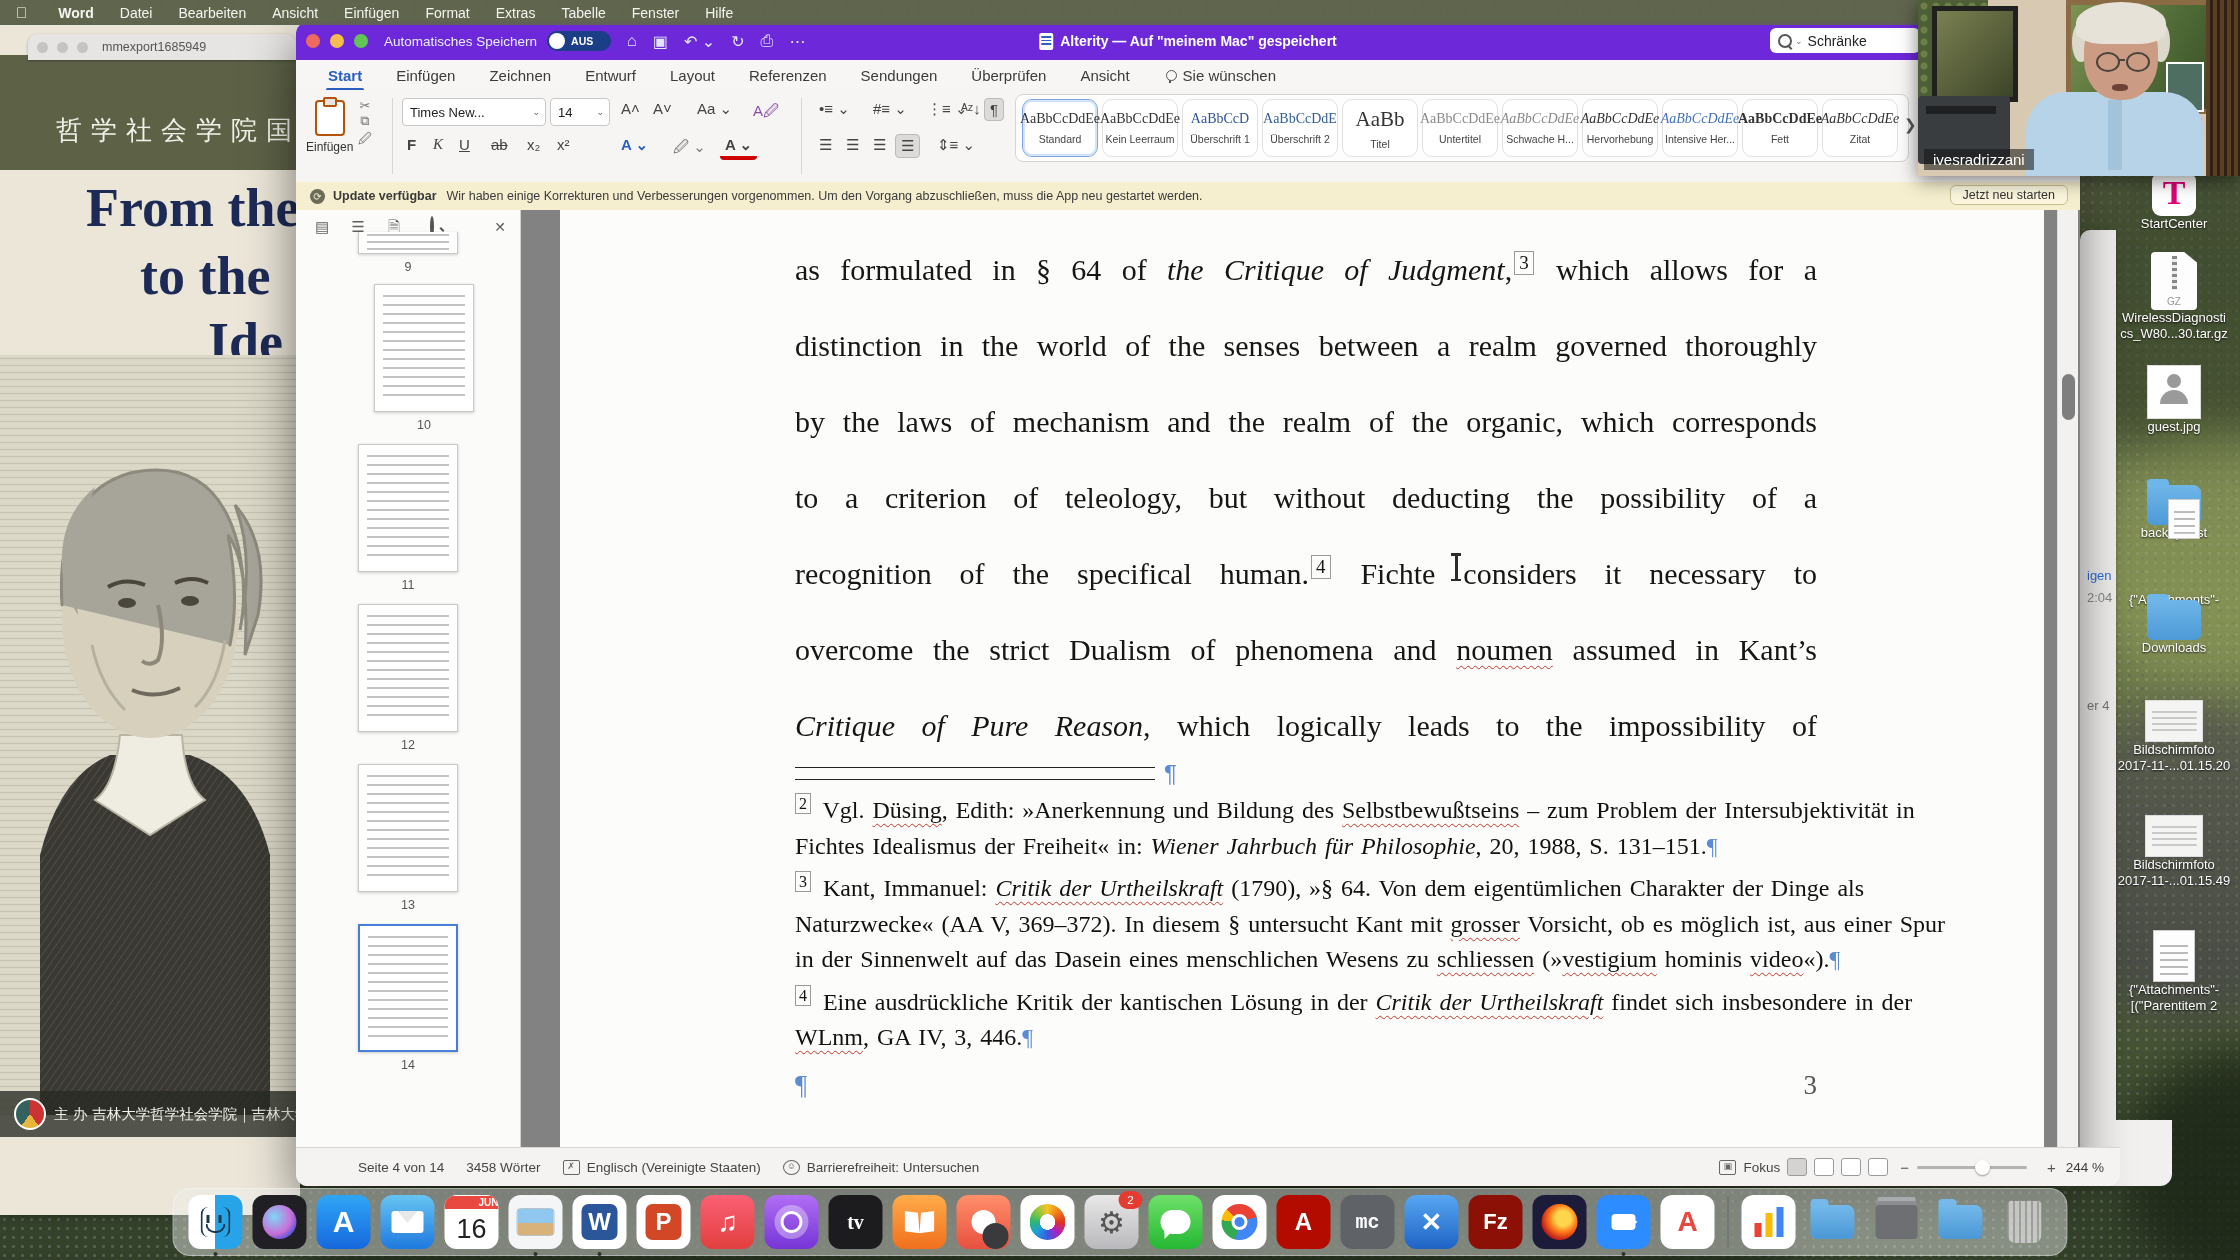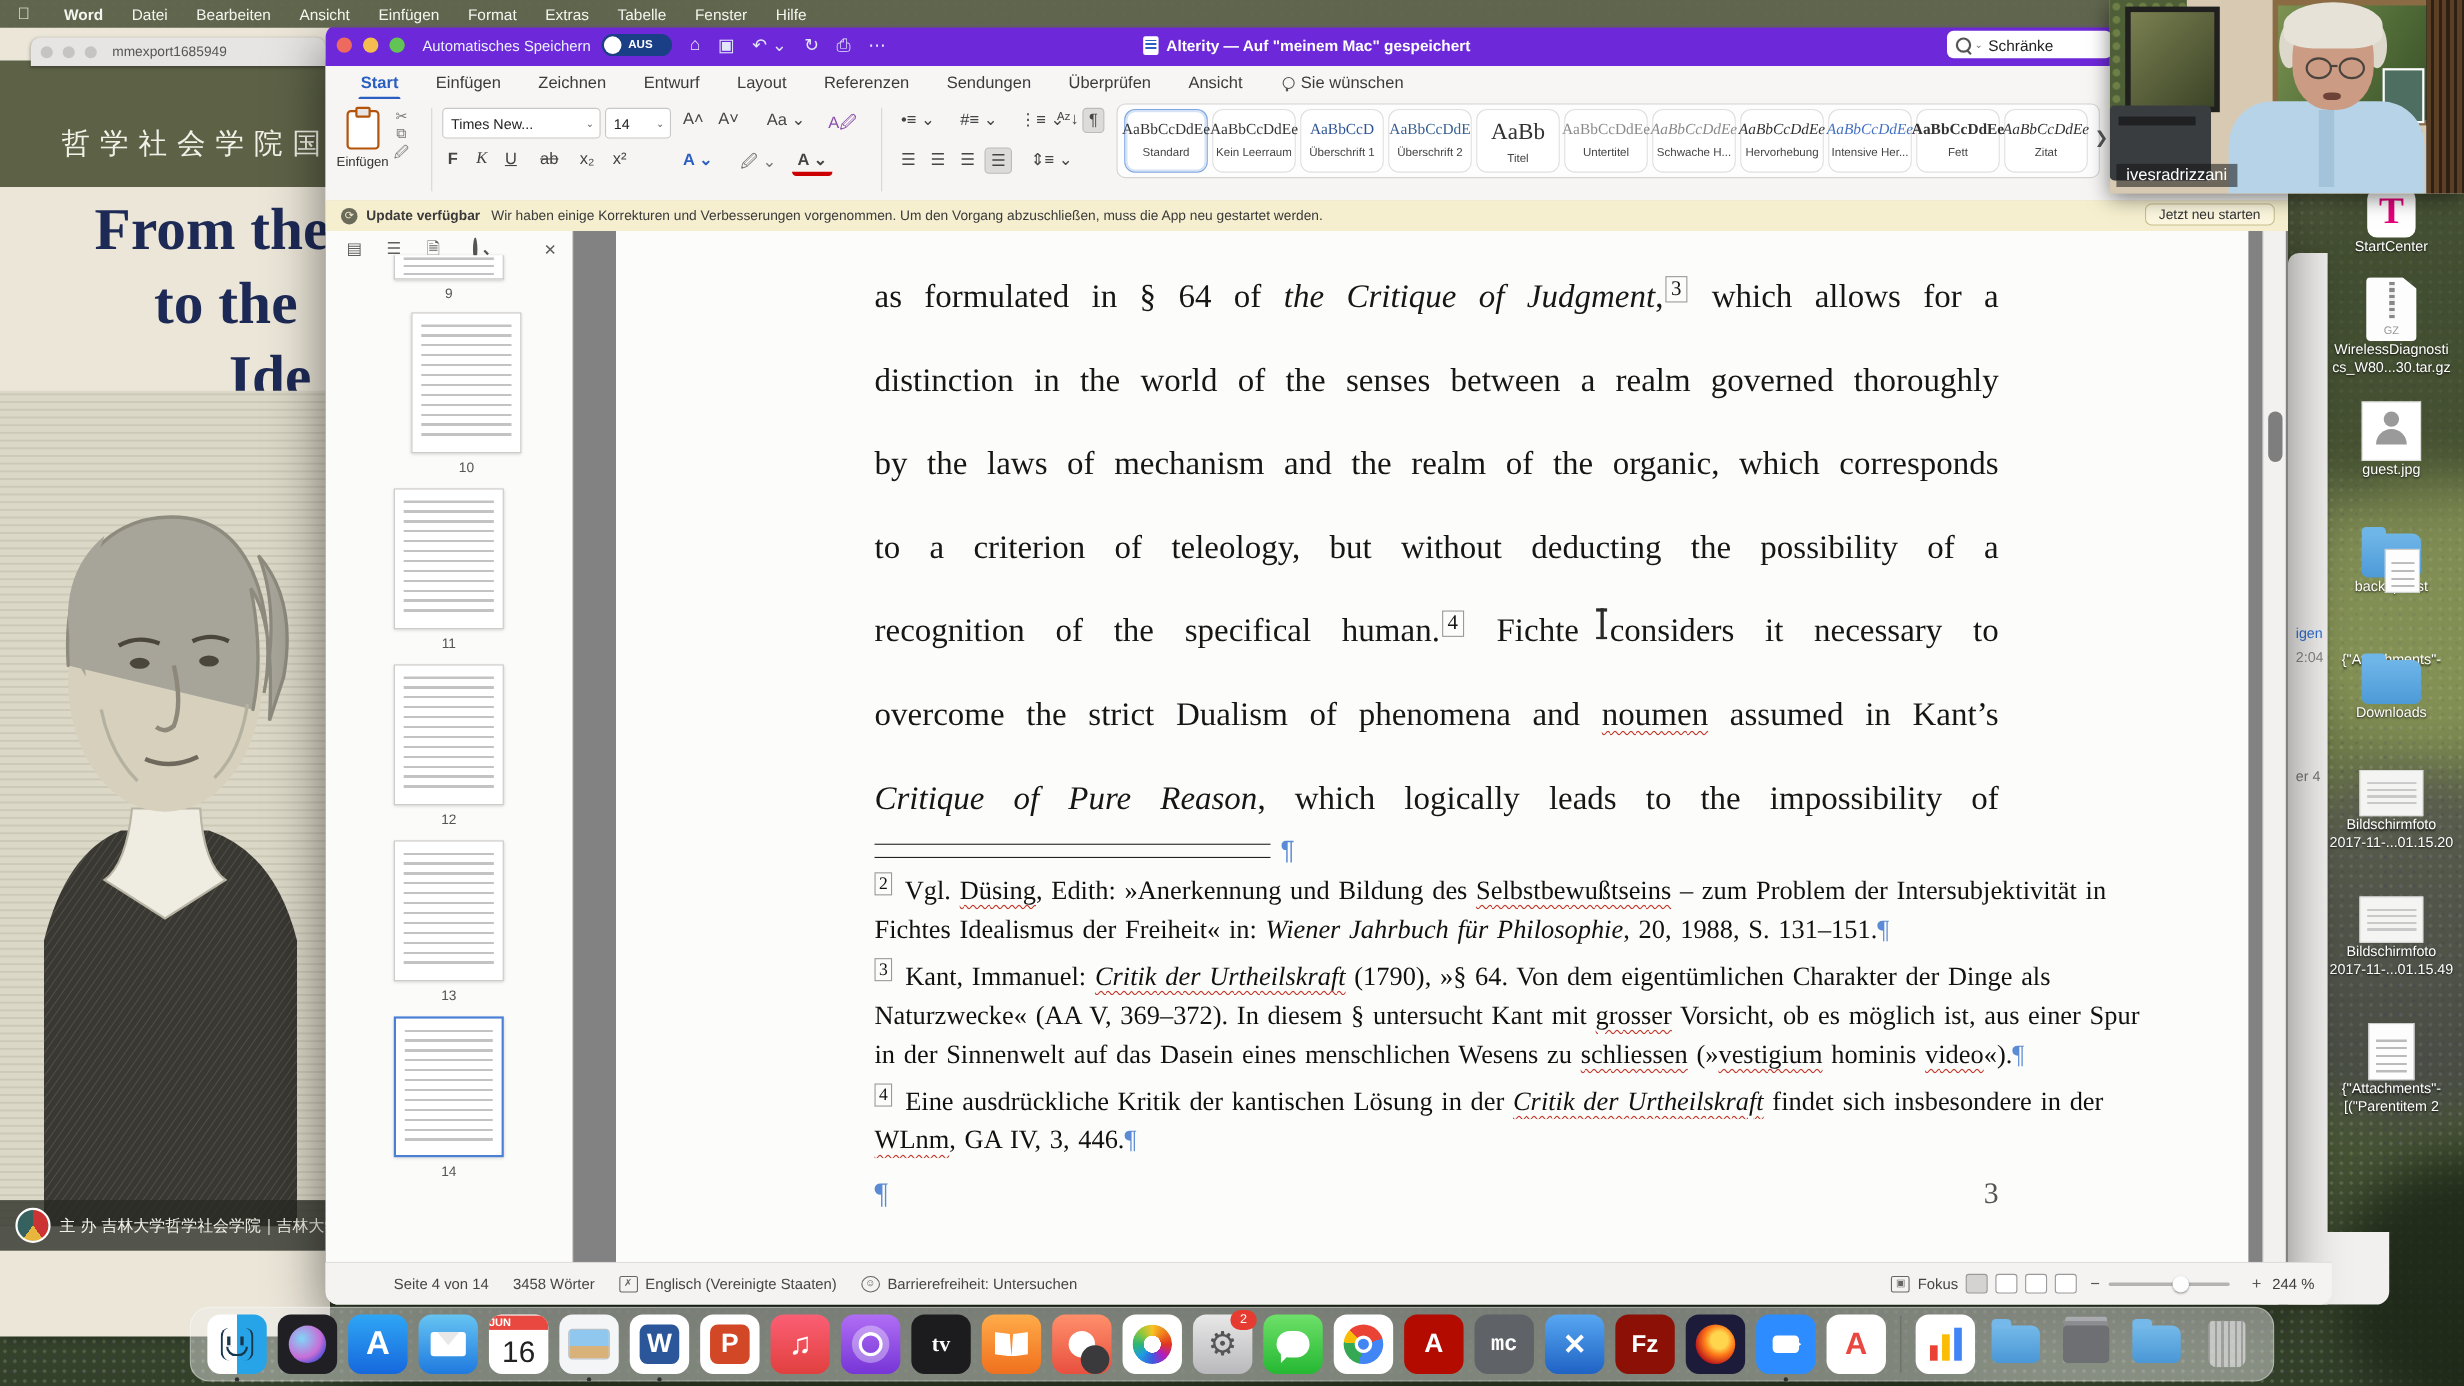--- a/index.html
+++ b/index.html
@@ -205,21 +205,21 @@
   .k-finder{background:linear-gradient(90deg,#fff 0 50%,#27a3e8 50% 100%);}
   .k-finder .face{width:26px;height:30px;border-radius:8px;border:2.5px solid #17374d;border-top:none;border-bottom:none;position:relative;}
   .k-finder .face:before{content:"";position:absolute;left:4px;top:8px;width:2.5px;height:8px;background:#17374d;box-shadow:12px 0 #17374d;}
   .k-finder .face:after{content:"";position:absolute;left:3px;bottom:4px;width:16px;height:7px;border:2.5px solid #17374d;border-top:none;border-radius:0 0 10px 10px;}
   .k-siri{background:#1f1f24;} .k-siri .orb{width:34px;height:34px;border-radius:50%;
     background:radial-gradient(circle at 35% 35%,#7fd6f7,#c86dd7 55%,#2f4bd6 85%);}
   .k-appstore{background:linear-gradient(#2fa6f5,#1668dd);font-size:30px;}
   .k-mail{background:linear-gradient(#66c4f2,#1f7adf);} .k-mail .env{width:32px;height:22px;background:#fff;border-radius:3px;position:relative;overflow:hidden;}
   .k-mail .env:before{content:"";position:absolute;left:-4px;top:-12px;width:40px;height:24px;background:#e8e8e8;transform:rotate(0);clip-path:polygon(0 0,100% 0,50% 100%);}
   .k-cal{background:#fff;flex-direction:column;border-radius:12px;overflow:hidden;}
-  .k-cal .mo{width:100%;background:#e8483f;color:#fff;font-size:10px;text-align:left;line-height:13px;}
+  .k-cal .mo{width:100%;background:#e8483f;color:#fff;font-size:10px;text-align:right;line-height:13px;}
   .k-cal .dy{color:#222;font-size:27px;font-weight:normal;line-height:40px;}
   .k-preview{background:#f3f5f7;} .k-preview .ph{width:36px;height:26px;border-radius:4px;background:linear-gradient(180deg,#8fc7ee 55%,#d8b279 55%);border:1px solid #b9c2ca;}
   .k-word{background:#fff;} .k-word .sq{width:36px;height:36px;border-radius:7px;background:#2b579a;color:#fff;font-size:24px;text-align:center;line-height:36px;}
   .k-ppt{background:#fff;} .k-ppt .sq{width:36px;height:36px;border-radius:7px;background:#d24726;color:#fff;font-size:24px;text-align:center;line-height:36px;}
   .k-music{background:linear-gradient(#fb5f74,#e1403f);font-size:28px;}
   .k-pod{background:linear-gradient(#b06ef5,#7635d6);} .k-pod .pp{width:16px;height:16px;border:3px solid #fff;border-radius:50%;box-shadow:0 0 0 6px rgba(255,255,255,.35);}
   .k-tv{background:#1c1c1e;font-size:20px;font-family:"Liberation Serif",serif;}
   .k-books{background:linear-gradient(#ffab49,#f0701e);} .k-books .bk{width:30px;height:22px;background:#fff;clip-path:polygon(0 0,45% 8%,50% 100%,50% 100%,55% 8%,100% 0,100% 92%,55% 100%,45% 100%,0 92%);}
   .k-pbooth{background:linear-gradient(#ff8f6b,#e8503f);} .k-pbooth .lens{width:24px;height:24px;border-radius:50%;background:#fff;}
   .k-pbooth .cap{position:absolute;right:2px;bottom:0px;width:26px;height:26px;border-radius:50%;background:#3a3a3c;}

